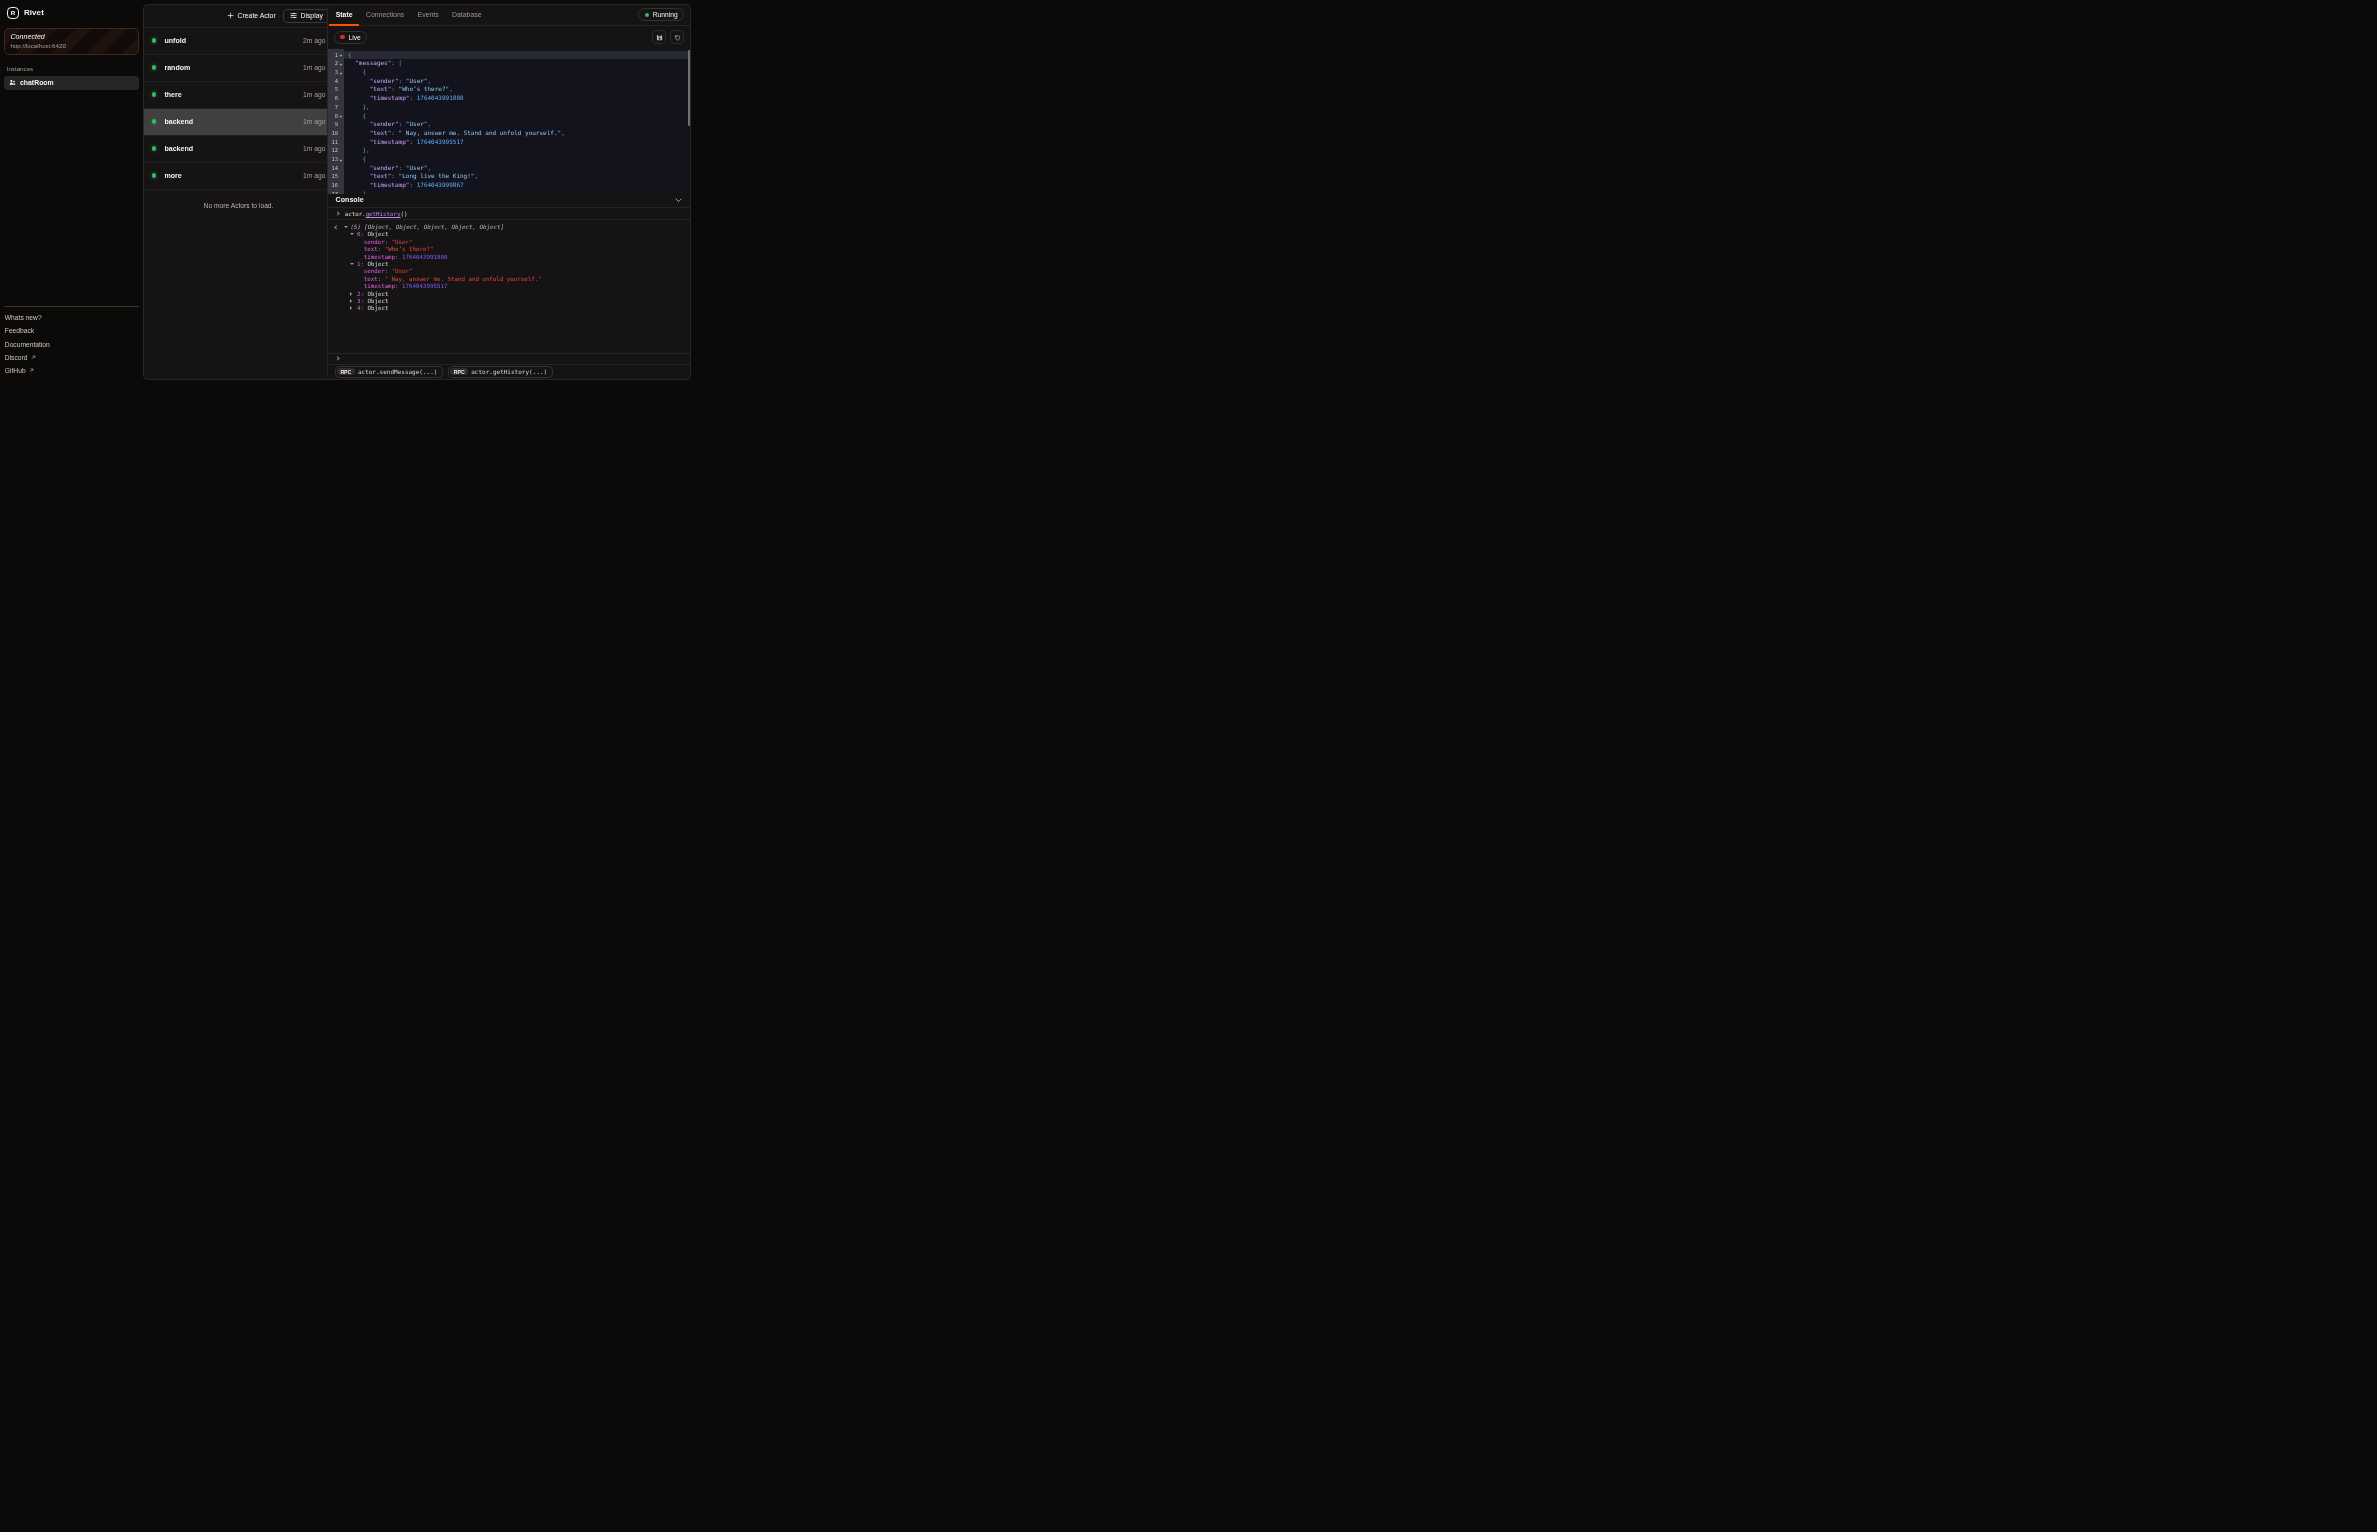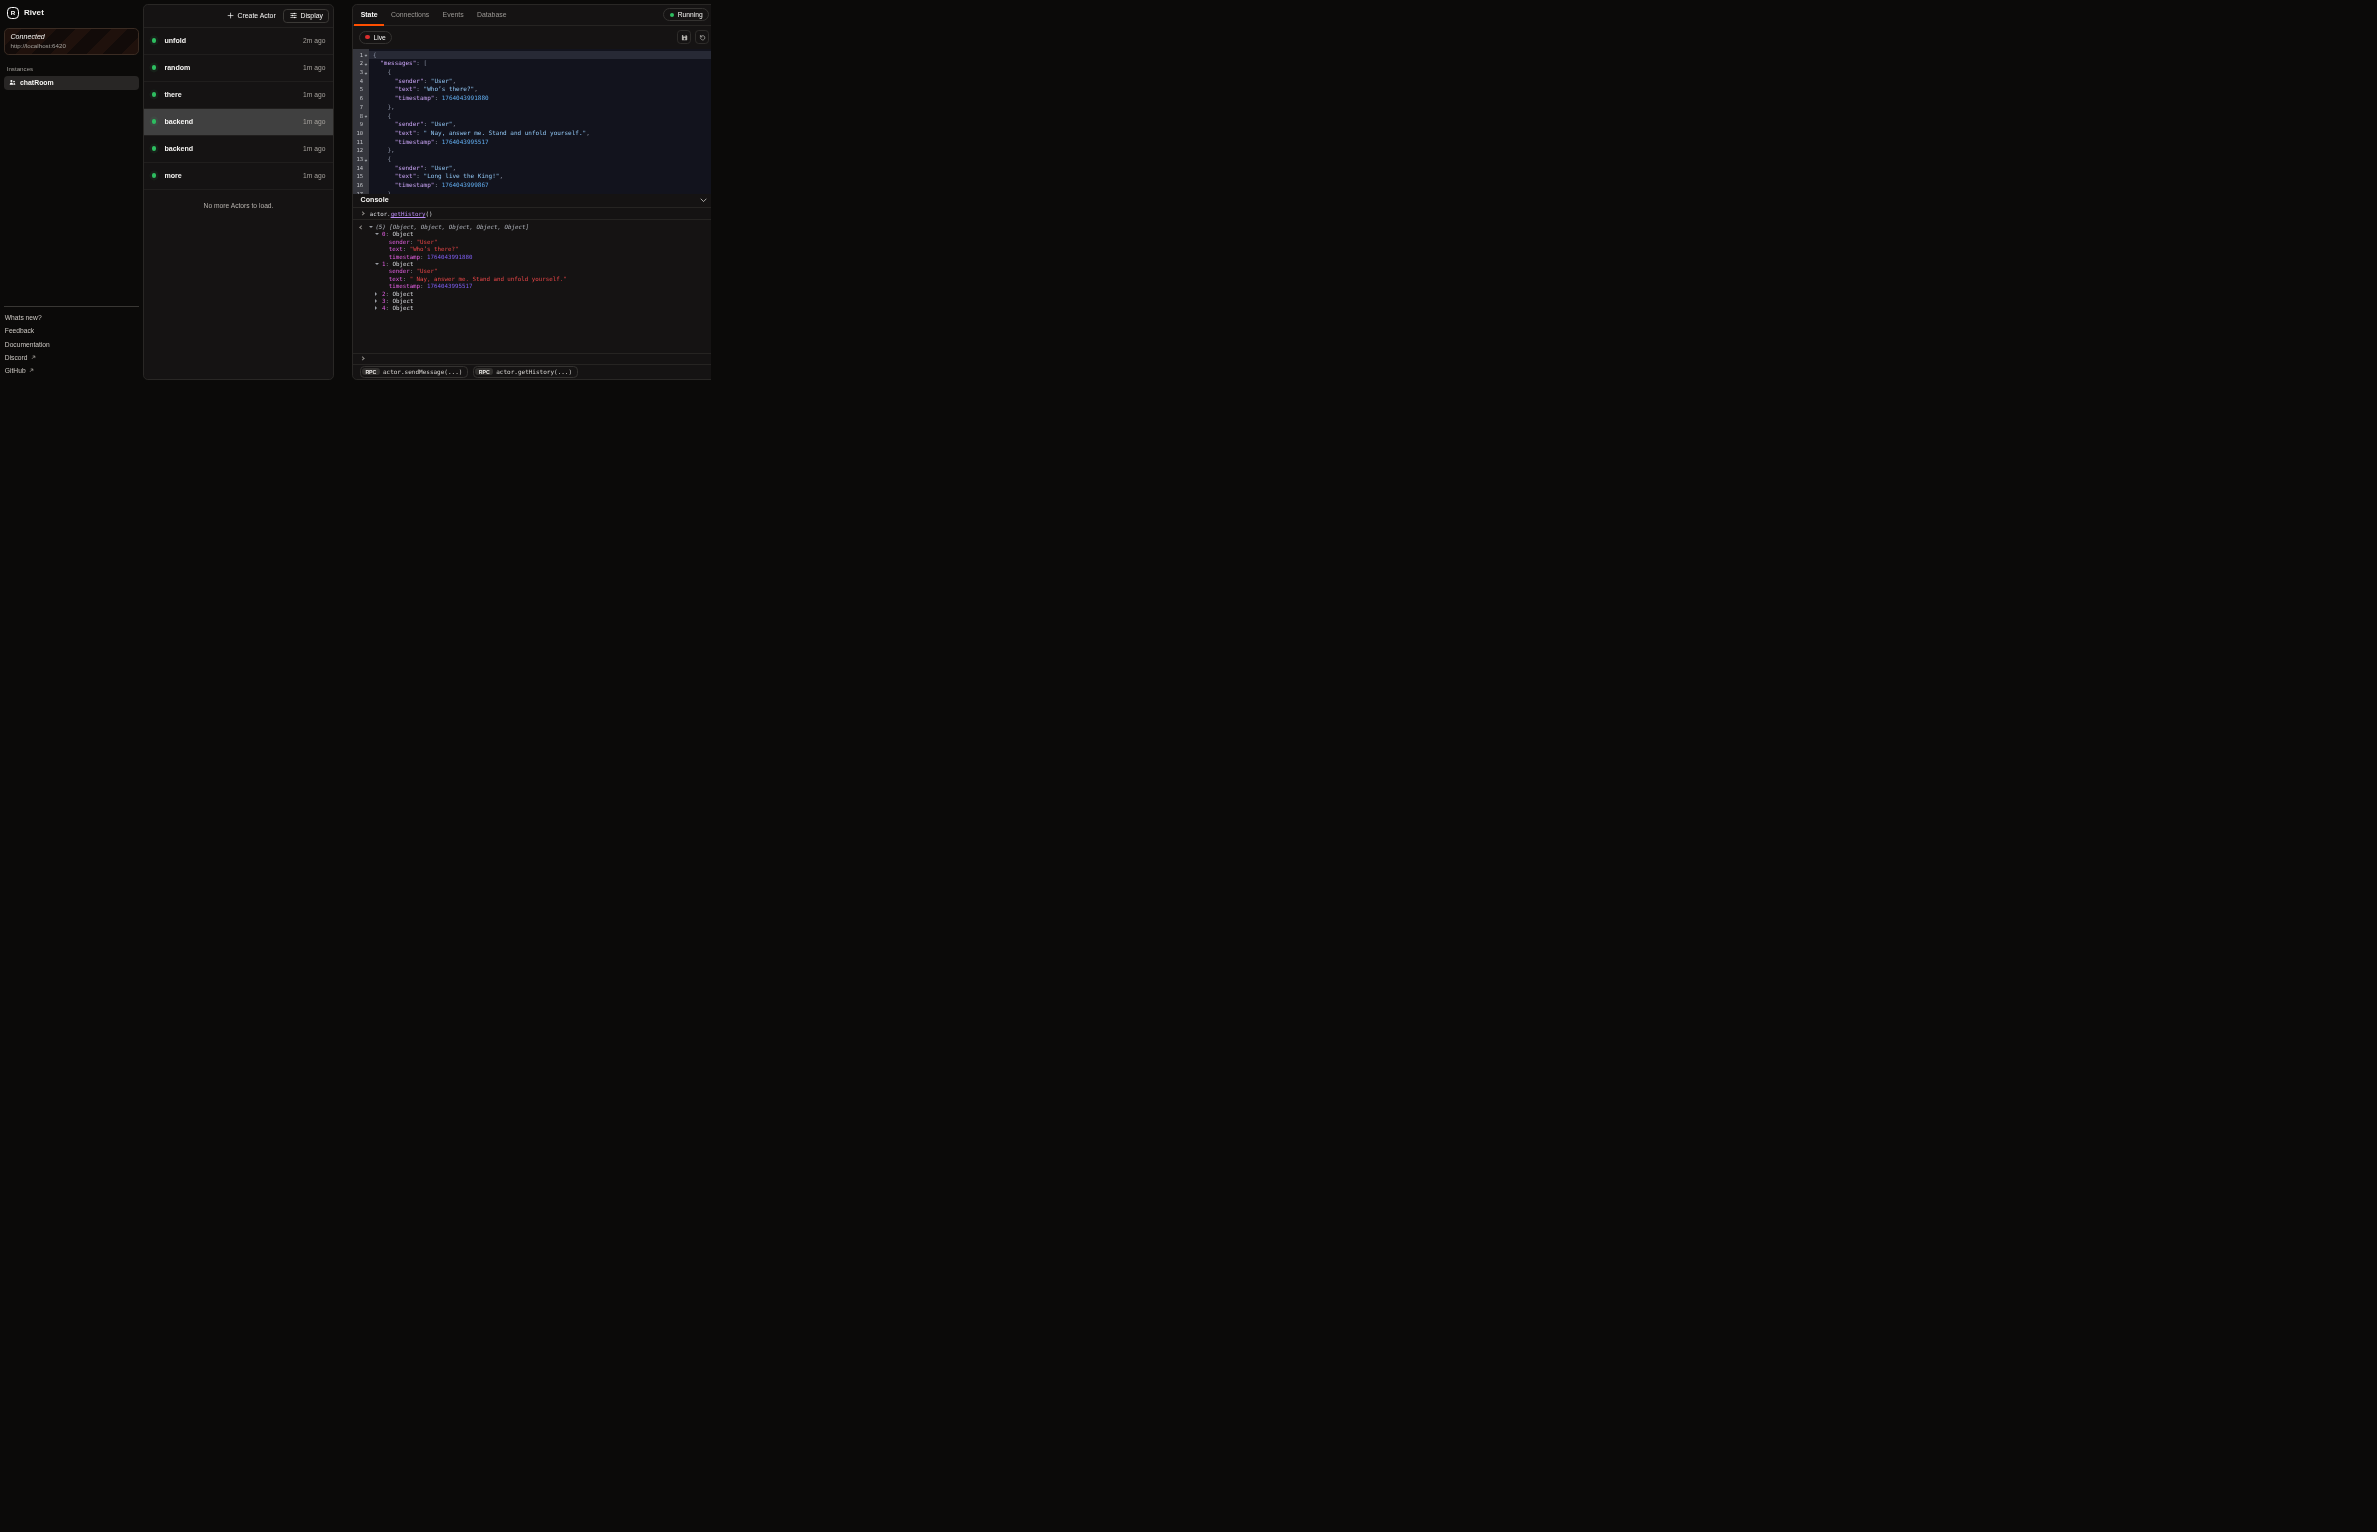--- a/index.html
+++ b/index.html
@@ -25,21 +25,21 @@
                    display:flex; align-items:center; gap:4.3px; padding:0 4.8px;
                    font-size:6.9px; font-weight:600; cursor:pointer; }
   .sidebar-footer { margin-top:auto; border-top:0.5px solid #393734; padding-top:3.8px; }
   .foot-link { height:13.3px; display:flex; align-items:center; gap:3.3px;
                font-size:6.7px; color:#ccc8c3; cursor:pointer; padding-left:1px; }
 
   
   .panel { position:absolute; top:3.8px; height:376px; background:#151313;
            border:0.5px solid #292725; border-radius:4.8px; overflow:hidden; }
   .actors-panel { left:143px; width:191px; }
-  .inspector   { left:352px; width:364px; display:flex; flex-direction:column; }
+  .inspector   { left:327px; width:364px; display:flex; flex-direction:column; }
 
   
   .list-header { height:23px; border-bottom:0.5px solid #232120; display:flex;
                  align-items:center; justify-content:flex-end; gap:1.9px; padding:0 3.8px; }
   .ghost-btn { display:flex; align-items:center; gap:3.8px; height:15px; padding:0 5.7px;
                background:none; border:none; color:#f7f6f5; font-size:6.9px;
                font-family:inherit; cursor:pointer; }
   .outline-btn { display:flex; align-items:center; gap:3.8px; height:14.3px; padding:0 5.2px;
                  background:none; border:0.5px solid #3b3936; border-radius:3.8px;
                  color:#f7f6f5; font-size:6.9px; font-family:inherit; cursor:pointer; }

